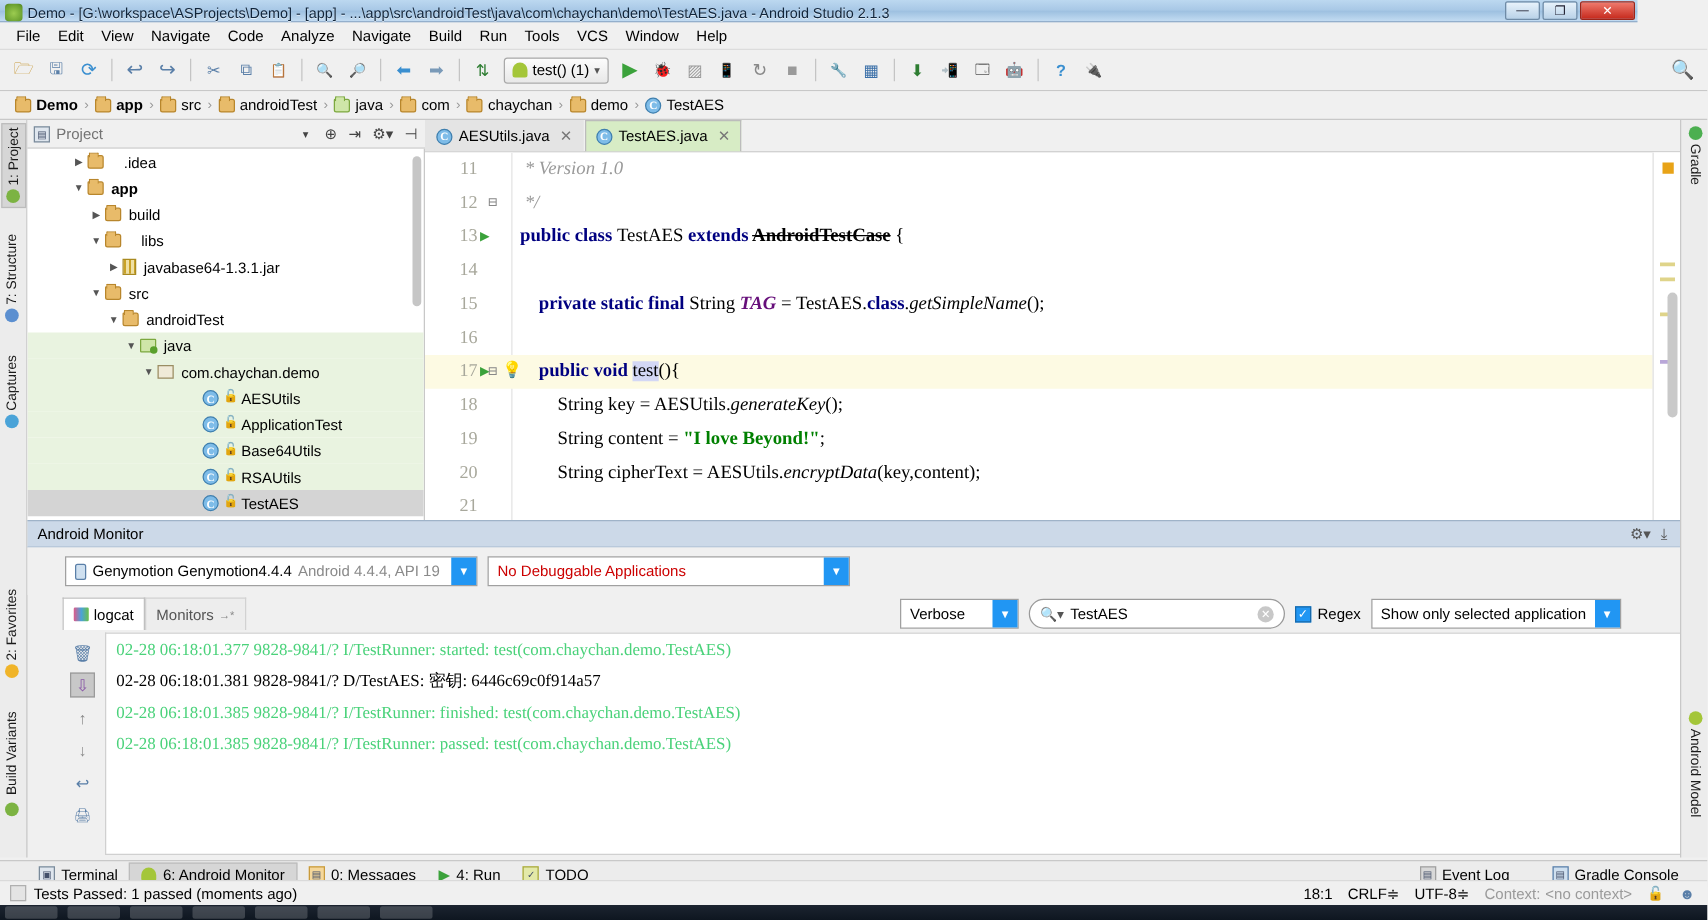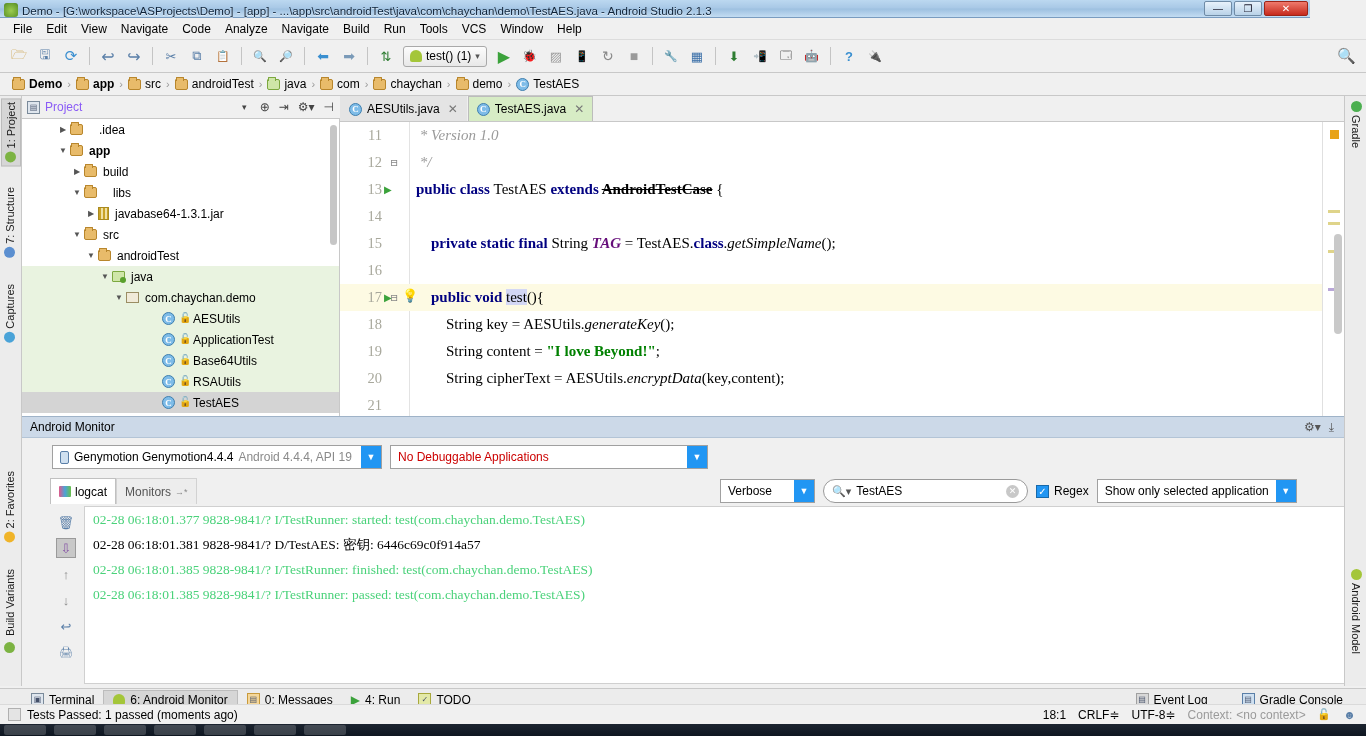--- a/index.html
+++ b/index.html
@@ -476,21 +476,21 @@
     </div>
     <div class="vtab" style="top:470px;left:2px;">
       <span class="vdot" style="background:#a4c639"></span>
       <span>Android Model</span>
     </div>
   </div>
 
   <div class="proj-header">
     <div class="proj-title-box">
       <span class="sqico">▤</span>
-      <span style="color:#8b5cf6">Project</span>
+      <span style="color:#737373">Project</span>
       <span class="proj-caret">▾</span>
     </div>
     <span class="proj-tool">⊕</span>
     <span class="proj-tool">⇥</span>
     <span class="proj-tool">⚙▾</span>
     <span class="proj-tool" style="margin-right:6px">⊣</span>
   </div>
 
   <div class="proj-body">
     <div class="tscroll"></div>
@@ -676,21 +676,21 @@
 
   <div class="am-devrow">
     <div class="combo" style="width:330px">
       <span class="cval">
         <span class="phone-ico"></span>
         <span>Genymotion Genymotion4.4.4</span>
         <span class="dim">Android 4.4.4, API 19</span>
       </span>
       <span class="carrow">▼</span>
     </div>
-    <div class="combo" style="width:318px">
+    <div class="combo" style="width:290px">
       <span class="cval warn">No Debuggable Applications</span>
       <span class="carrow">▼</span>
     </div>
   </div>
 
   <div class="logcat-tabs">
     <div class="lg-tab">
       <span class="vdot" style="background:linear-gradient(90deg,#e05a8a,#4aa3d8,#6abf4a);width:12px;height:11px;border-radius:1px"></span>
       <span>logcat</span>
     </div>

